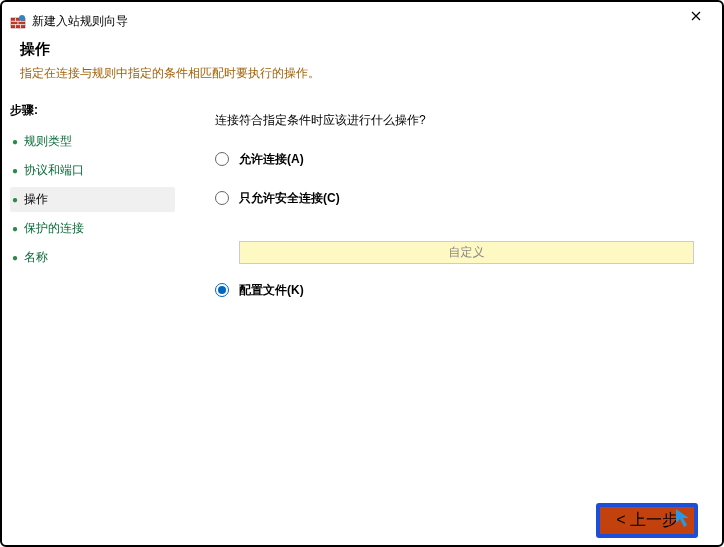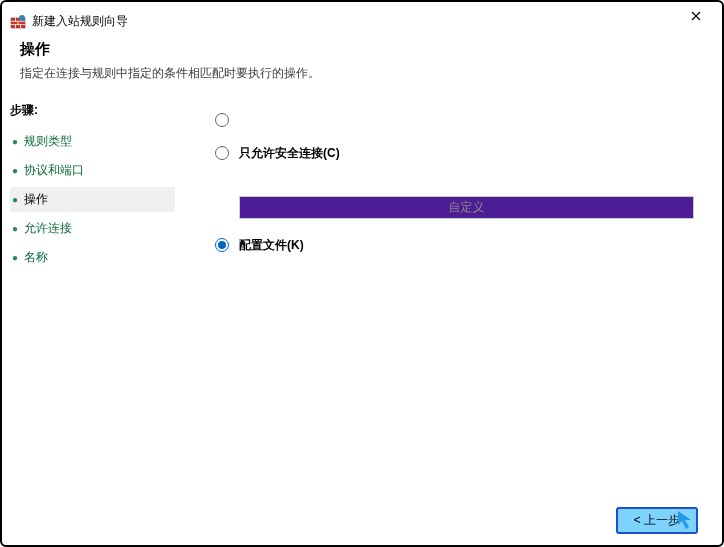--- a/index.html
+++ b/index.html
@@ -37,21 +37,21 @@
     .header {
       padding: 10px 18px 12px 18px;
     }
     .header-title {
       font-size: 15px;
       font-weight: bold;
       margin-bottom: 6px;
     }
     .header-sub {
       font-size: 12px;
-      color: #404040;
+      color: #a16207;
     }
     .content {
       display: flex;
       height: calc(100% - 28px - 54px - 50px);
     }
     .sidebar {
       width: 185px;
       padding: 8px 12px 8px 8px;
     }
     .steps-title {
@@ -130,40 +130,40 @@
       color: #000;
       line-height: 1.4;
       padding-left: 0;
     }
     .custom-btn {
       margin-top: 12px;
       margin-left: 24px;
       padding: 2px 14px;
       font-size: 12px;
       border: 1px solid #ccc;
-      background: #4c1d95;
+      background: #fef9c3;
       color: #888;
       cursor: default;
     }
     .footer {
       position: absolute;
       bottom: 0; left: 0; right: 0;
       height: 50px;
       display: flex;
       align-items: center;
       justify-content: flex-end;
       padding: 0 24px;
       gap: 8px;
     }
     .nav-btn {
       padding: 3px 16px;
-      font-size: 12px;
-      border: 2px solid #1d4ed8;
+      font-size: 16px;
+      border: 4px solid #1d4ed8;
       border-radius: 3px;
-      background: #7dd3fc;
+      background: #c2410c;
       cursor: pointer;
       display: flex;
       align-items: center;
       position: relative;
     }
     .cursor-overlay {
       position: absolute;
       right: -8px;
       top: 0;
       pointer-events: none;
@@ -210,34 +210,36 @@
         <div class="step-item">
           <span class="step-bullet">●</span>
           <span class="step-label">协议和端口</span>
         </div>
         <div class="step-item active">
           <span class="step-bullet">●</span>
           <span class="step-label">操作</span>
         </div>
         <div class="step-item">
           <span class="step-bullet">●</span>
-          <span class="step-label">允许连接</span>
+          <span class="step-label">保护的连接</span>
         </div>
         <div class="step-item">
           <span class="step-bullet">●</span>
           <span class="step-label">名称</span>
         </div>
       </div>
   </div>
 
   <div class="main">
+    <div class="question">连接符合指定条件时应该进行什么操作?</div>
     <div class="option-group" id="options-list">
         <div class="option">
           <input type="radio" name="action" class="radio" style="">
           <div class="opt-body">
+            <div class="opt-label">允许连接(A)</div>
           </div>
         </div>
         <div class="option">
           <input type="radio" name="action" class="radio" style="">
           <div class="opt-body">
             <div class="opt-label">只允许安全连接(C)</div>
           </div>
         </div>
         <button class="custom-btn" disabled="">自定义</button>
         <div class="option">

